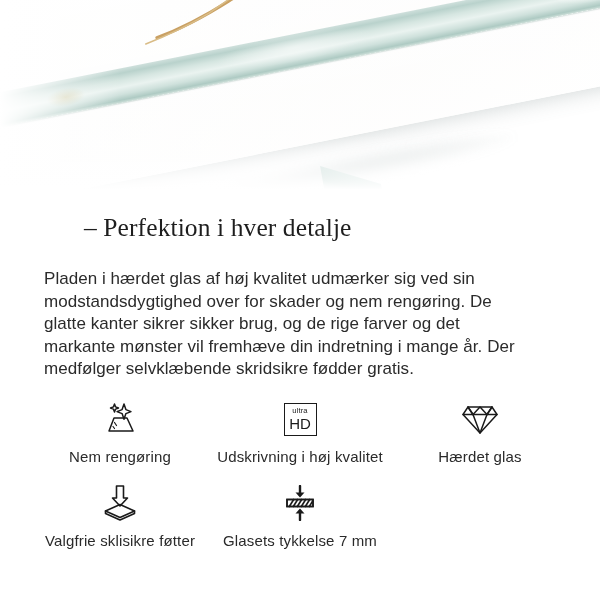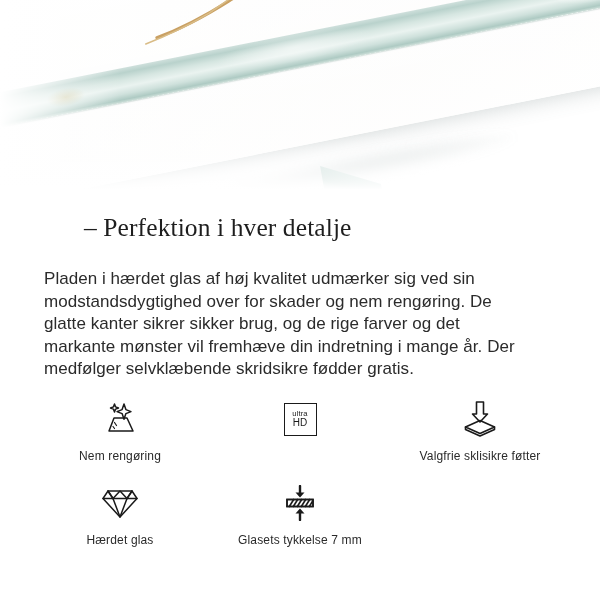--- a/index.html
+++ b/index.html
@@ -166,40 +166,40 @@
   }
   .feature-icon{
     height:42px;
     display:flex;
     align-items:center;
     justify-content:center;
   }
   .feature-icon svg{ display:block; }
   .feature-label{
     margin-top:10px;
-    font-size:12px;
+    font-size:15px;
     line-height:13px;
     color:#2a2a2a;
     text-align:center;
     letter-spacing:.15px;
     white-space:nowrap;
   }
 
   
   .ultrahd{
     width:33px; height:33px;
     border:1.6px solid #1a1a1a;
     display:flex;
     flex-direction:column;
     align-items:center;
     justify-content:center;
     line-height:1;
   }
   .ultrahd .u1{ font-size:7.6px; letter-spacing:.1px; color:#1a1a1a; }
-  .ultrahd .u2{ font-size:10px; font-weight:400; color:#1a1a1a; margin-top:1px; }
+  .ultrahd .u2{ font-size:15px; font-weight:400; color:#1a1a1a; margin-top:1px; }
 </style>
 </head>
 <body>
 
 <div id="page">
 
   <div class="hero">
     <div class="hero-bg"></div>
 
     <div class="slab-shadow"></div>
@@ -266,45 +266,46 @@
       <div class="feature-label">Nem rengøring</div>
     </div>
 
     <div class="feature">
       <div class="feature-icon">
         <div class="ultrahd">
           <span class="u1">ultra</span>
           <span class="u2">HD</span>
         </div>
       </div>
-    </div>
-
-
-    <div class="feature">
-      <div class="feature-icon">
-        <svg width="40" height="38" viewBox="0 0 40 38" fill="none" stroke="#1a1a1a" stroke-width="1.6" stroke-linejoin="round" stroke-linecap="round">
-          <path d="M16.5 2 L23.5 2 L23.5 14 L27.5 14 L20 22 L12.5 14 L16.5 14 Z"></path>
-          <path d="M20 20.5 L34.5 27 L20 33.5 L5.5 27 Z"></path>
-          <path d="M5.5 27 L5.5 29.5 L20 36 L34.5 29.5 L34.5 27"></path>
-        </svg>
-      </div>
-      <div class="feature-label">Valgfrie sklisikre føtter</div>
-    </div>
+      <div class="feature-label">Udskrivning i høj kvalitet</div>
+    </div>
+
 
     <div class="feature">
       <div class="feature-icon">
         <svg width="38" height="34" viewBox="0 0 38 34" fill="none" stroke="#1a1a1a" stroke-width="1.5" stroke-linejoin="round" stroke-linecap="round">
           <path d="M7 5 L31 5 L36 12.5 L19 31 L2 12.5 Z"></path>
           <path d="M2 12.5 L36 12.5"></path>
           <path d="M7 5 L12 12.5 L19 31 L26 12.5 L31 5"></path>
           <path d="M12 12.5 L7 5 M26 12.5 L31 5"></path>
           <path d="M12 12.5 L19 5 L26 12.5"></path>
         </svg>
       </div>
       <div class="feature-label">Hærdet glas</div>
+    </div>
+
+    <div class="feature">
+      <div class="feature-icon">
+        <svg width="40" height="38" viewBox="0 0 40 38" fill="none" stroke="#1a1a1a" stroke-width="1.6" stroke-linejoin="round" stroke-linecap="round">
+          <path d="M16.5 2 L23.5 2 L23.5 14 L27.5 14 L20 22 L12.5 14 L16.5 14 Z"></path>
+          <path d="M20 20.5 L34.5 27 L20 33.5 L5.5 27 Z"></path>
+          <path d="M5.5 27 L5.5 29.5 L20 36 L34.5 29.5 L34.5 27"></path>
+        </svg>
+      </div>
+      <div class="feature-label">Valgfrie sklisikre føtter</div>
     </div>
 
     <div class="feature">
       <div class="feature-icon">
         <svg width="40" height="36" viewBox="0 0 40 36" fill="none" stroke="#1a1a1a" stroke-width="1.5">
 
           <path d="M20 1 L20 10" stroke-width="2.4" stroke-linecap="round"></path>
           <path d="M15.5 7.5 L20 12.5 L24.5 7.5 Z" fill="#1a1a1a" stroke="none"></path>
 
           <rect x="7" y="14.5" width="26" height="7" fill="#ffffff" stroke="#1a1a1a" stroke-width="1.5"></rect>

